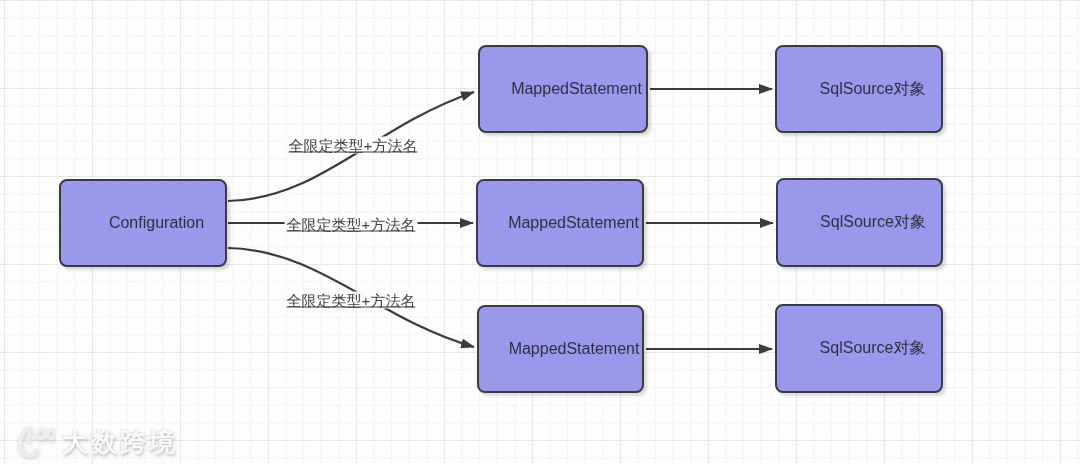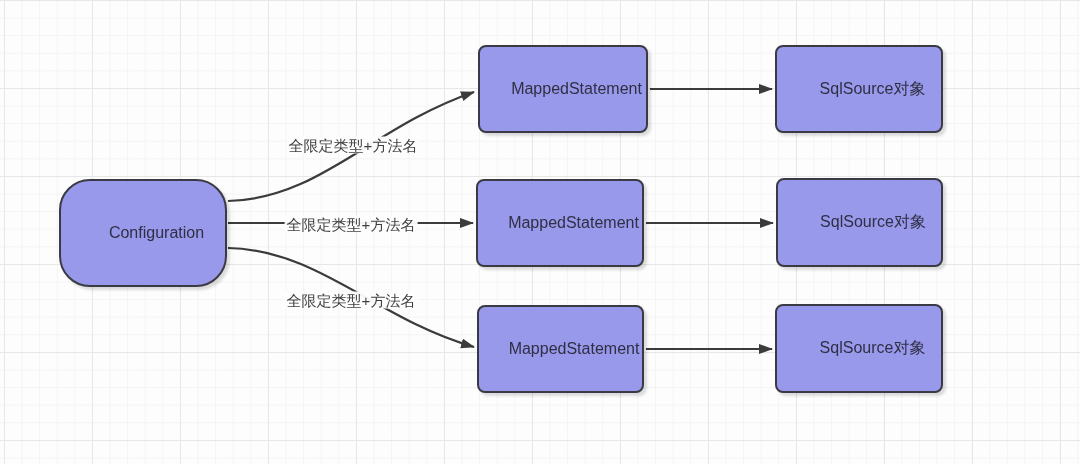--- a/index.html
+++ b/index.html
@@ -37,36 +37,37 @@
     box-shadow: 3px 3px 3px rgba(0,0,0,0.14);
     color: #2e2f43;
     font-size: 16px;
     display: flex;
     align-items: center;
     justify-content: center;
     text-align: center;
     cursor: default;
     padding-left: 27px;
   }
-  .node-configuration { left: 59px;  top: 179px; width: 168px; height: 108px; border-radius: 31px; }
+  .node-configuration { left: 59px;  top: 179px; width: 168px; height: 88px; }
   .node-ms1           { left: 478px; top: 45px;  width: 170px; height: 88px; }
   .node-ms2           { left: 476px; top: 179px; width: 168px; height: 88px; }
   .node-ms3           { left: 477px; top: 305px; width: 167px; height: 88px; }
   .node-ss1           { left: 775px; top: 45px;  width: 168px; height: 88px; }
   .node-ss2           { left: 776px; top: 178px; width: 167px; height: 89px; }
   .node-ss3           { left: 775px; top: 304px; width: 168px; height: 89px; }
   .edge-label {
     position: absolute;
     transform: translate(-50%, -50%);
     background: rgba(253,253,253,0.95);
     color: #3f3f3f;
     font-size: 15px;
     line-height: 17px;
     padding: 0 2px;
     white-space: nowrap;
+    text-decoration: underline;
   }
   .edge-label-1 { left: 353px; top: 145px; }
   .edge-label-2 { left: 351px; top: 224px; }
   .edge-label-3 { left: 351px; top: 300px; }
   .watermark {
     position: absolute;
     left: 16px;
     bottom: 4px;
     display: flex;
     align-items: center;
@@ -110,14 +111,25 @@
   <div class="node node-configuration">Configuration</div>
 
   <div class="node node-ms1">MappedStatement</div>
   <div class="node node-ms2">MappedStatement</div>
   <div class="node node-ms3">MappedStatement</div>
 
   <div class="node node-ss1">SqlSource对象</div>
   <div class="node node-ss2">SqlSource对象</div>
   <div class="node node-ss3">SqlSource对象</div>
 
+  <div class="watermark">
+    <svg class="watermark-logo" width="40" height="34" viewBox="0 0 40 34">
+      <g fill="none" stroke="#ededed" stroke-width="4" stroke-linecap="round" style="filter: drop-shadow(1px 2px 2px rgba(120,120,120,0.35));">
+        <path d="M8 6 C 2 14, 2 24, 10 29 C 15 31, 19 28, 20 24"></path>
+        <path d="M10 4 L 13 2 L 13 14"></path>
+        <circle cx="25" cy="8" r="4"></circle>
+        <circle cx="35" cy="8" r="4"></circle>
+      </g>
+    </svg>
+    <span class="watermark-text">大数跨境</span>
+  </div>
 
 </div>
 
 </body></html>

